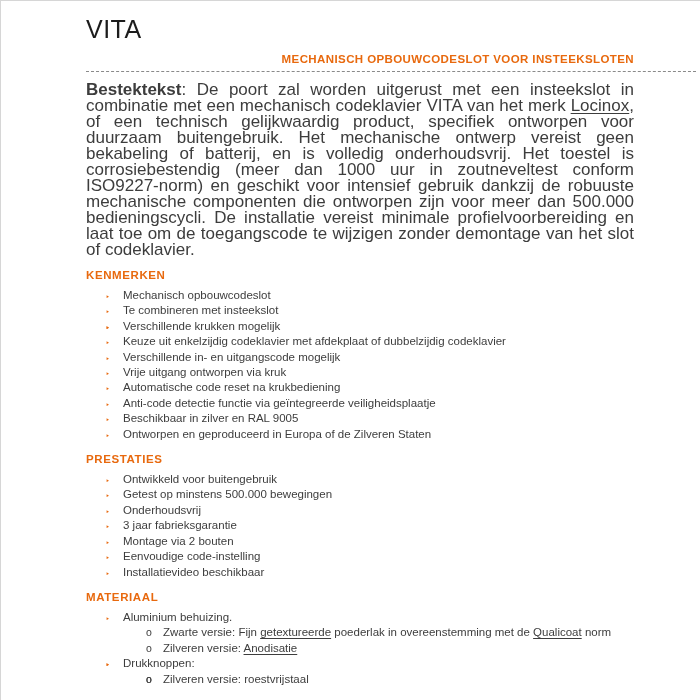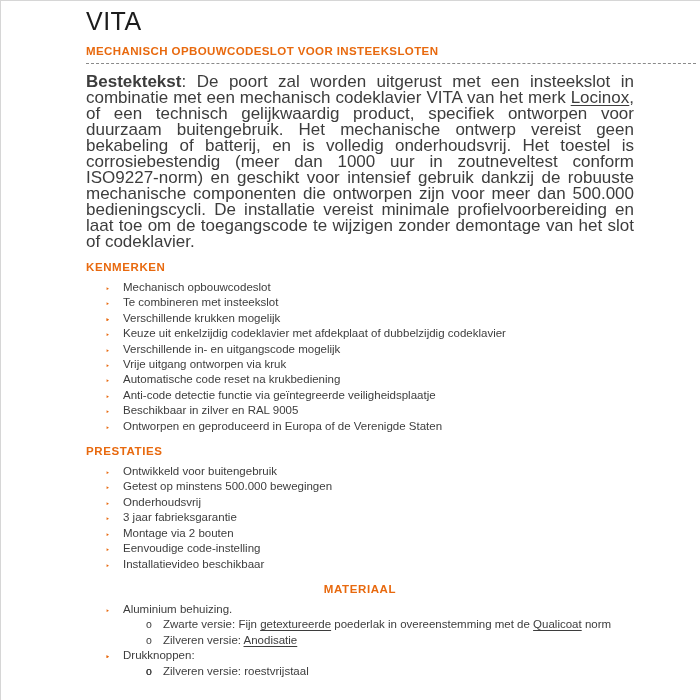--- a/index.html
+++ b/index.html
@@ -5,36 +5,37 @@
   html, body { margin: 0; padding: 0; background: #ffffff; }
   .page {
     position: relative;
     width: 700px;
     height: 700px;
     box-sizing: border-box;
     overflow: hidden;
     background: #ffffff;
     border-top: 1px solid #d6d6d6;
     border-left: 1px solid #d6d6d6;
-    padding: 2px 66px 0 85px;
+    padding: 10px 66px 0 85px;
     font-family: "Liberation Sans", sans-serif;
     color: #3d3d3d;
   }
   .title {
     font-size: 25px;
     font-weight: 400;
     color: #1c1c1c;
     margin: 4px 0 9px 0;
     letter-spacing: 0.5px;
   }
   .subtitle {
     font-size: 11.5px;
     font-weight: 700;
     letter-spacing: 0.4px;
     margin: 0 0 6px 0;
+    text-align: right;
   }
   .divider {
     border: none;
     border-top: 1px dashed #8a8a8a;
     margin: 4px -62px 10px 0;
   }
   .intro {
     font-size: 17px;
     line-height: 16px;
     text-align: justify;
@@ -83,30 +84,30 @@
       <div class="li l1"><span class="marker" style="color: rgb(232, 105, 14);">‣</span><span class="txt"><span>Mechanisch opbouwcodeslot</span></span></div>
       <div class="li l1"><span class="marker" style="color: rgb(232, 105, 14);">‣</span><span class="txt"><span>Te combineren met insteekslot</span></span></div>
       <div class="li l1"><span class="marker" style="color: rgb(232, 105, 14);">‣</span></div>
       <div class="li l1"><span class="marker" style="color: rgb(232, 105, 14);">‣</span><span class="txt"><span>Verschillende krukken mogelijk</span></span></div>
       <div class="li l1"><span class="marker" style="color: rgb(232, 105, 14);">‣</span><span class="txt"><span>Keuze uit enkelzijdig codeklavier met afdekplaat of dubbelzijdig codeklavier</span></span></div>
       <div class="li l1"><span class="marker" style="color: rgb(232, 105, 14);">‣</span><span class="txt"><span>Verschillende in- en uitgangscode mogelijk</span></span></div>
       <div class="li l1"><span class="marker" style="color: rgb(232, 105, 14);">‣</span><span class="txt"><span>Vrije uitgang ontworpen via kruk</span></span></div>
       <div class="li l1"><span class="marker" style="color: rgb(232, 105, 14);">‣</span><span class="txt"><span>Automatische code reset na krukbediening</span></span></div>
       <div class="li l1"><span class="marker" style="color: rgb(232, 105, 14);">‣</span><span class="txt"><span>Anti-code detectie functie via geïntegreerde veiligheidsplaatje</span></span></div>
       <div class="li l1"><span class="marker" style="color: rgb(232, 105, 14);">‣</span><span class="txt"><span>Beschikbaar in zilver en RAL 9005</span></span></div>
-      <div class="li l1"><span class="marker" style="color: rgb(232, 105, 14);">‣</span><span class="txt"><span>Ontworpen en geproduceerd in Europa of de Verenigde Staten</span></span></div>
+      <div class="li l1"><span class="marker" style="color: rgb(232, 105, 14);">‣</span><span class="txt"><span>Ontworpen en geproduceerd in Europa of de Zilveren Staten</span></span></div>
       <div class="heading" style="color: rgb(232, 105, 14);">PRESTATIES</div>
       <div class="li l1"><span class="marker" style="color: rgb(232, 105, 14);">‣</span><span class="txt"><span>Ontwikkeld voor buitengebruik</span></span></div>
       <div class="li l1"><span class="marker" style="color: rgb(232, 105, 14);">‣</span><span class="txt"><span>Getest op minstens 500.000 bewegingen</span></span></div>
       <div class="li l1"><span class="marker" style="color: rgb(232, 105, 14);">‣</span><span class="txt"><span>Onderhoudsvrij</span></span></div>
       <div class="li l1"><span class="marker" style="color: rgb(232, 105, 14);">‣</span><span class="txt"><span>3 jaar fabrieksgarantie</span></span></div>
       <div class="li l1"><span class="marker" style="color: rgb(232, 105, 14);">‣</span><span class="txt"><span>Montage via 2 bouten</span></span></div>
       <div class="li l1"><span class="marker" style="color: rgb(232, 105, 14);">‣</span><span class="txt"><span>Eenvoudige code-instelling</span></span></div>
       <div class="li l1"><span class="marker" style="color: rgb(232, 105, 14);">‣</span><span class="txt"><span>Installatievideo beschikbaar</span></span></div>
-      <div class="heading" style="color: rgb(232, 105, 14); text-align: center;">MATERIAAL</div>
+      <div class="heading" style="color: rgb(232, 105, 14);">MATERIAAL</div>
       <div class="li l1"><span class="marker" style="color: rgb(232, 105, 14);">‣</span><span class="txt"><span>Aluminium behuizing.</span></span></div>
       <div class="li l2"><span class="marker">o</span><span class="txt"><span>Zwarte versie: Fijn </span><span class="u">getextureerde</span><span> poederlak in overeenstemming met de </span><span class="u">Qualicoat</span><span> norm</span></span></div>
       <div class="li l2"><span class="marker">o</span><span class="txt"><span>Zilveren versie: </span><span class="u">Anodisatie</span></span></div>
       <div class="li l1"><span class="marker" style="color: rgb(232, 105, 14);">‣</span></div>
       <div class="li l1"><span class="marker" style="color: rgb(232, 105, 14);">‣</span><span class="txt"><span>Drukknoppen:</span></span></div>
       <div class="li l2"><span class="marker">o</span></div>
       <div class="li l2"><span class="marker">o</span><span class="txt"><span>Zilveren versie: roestvrijstaal</span></span></div>
     </div>
 </div>
 

